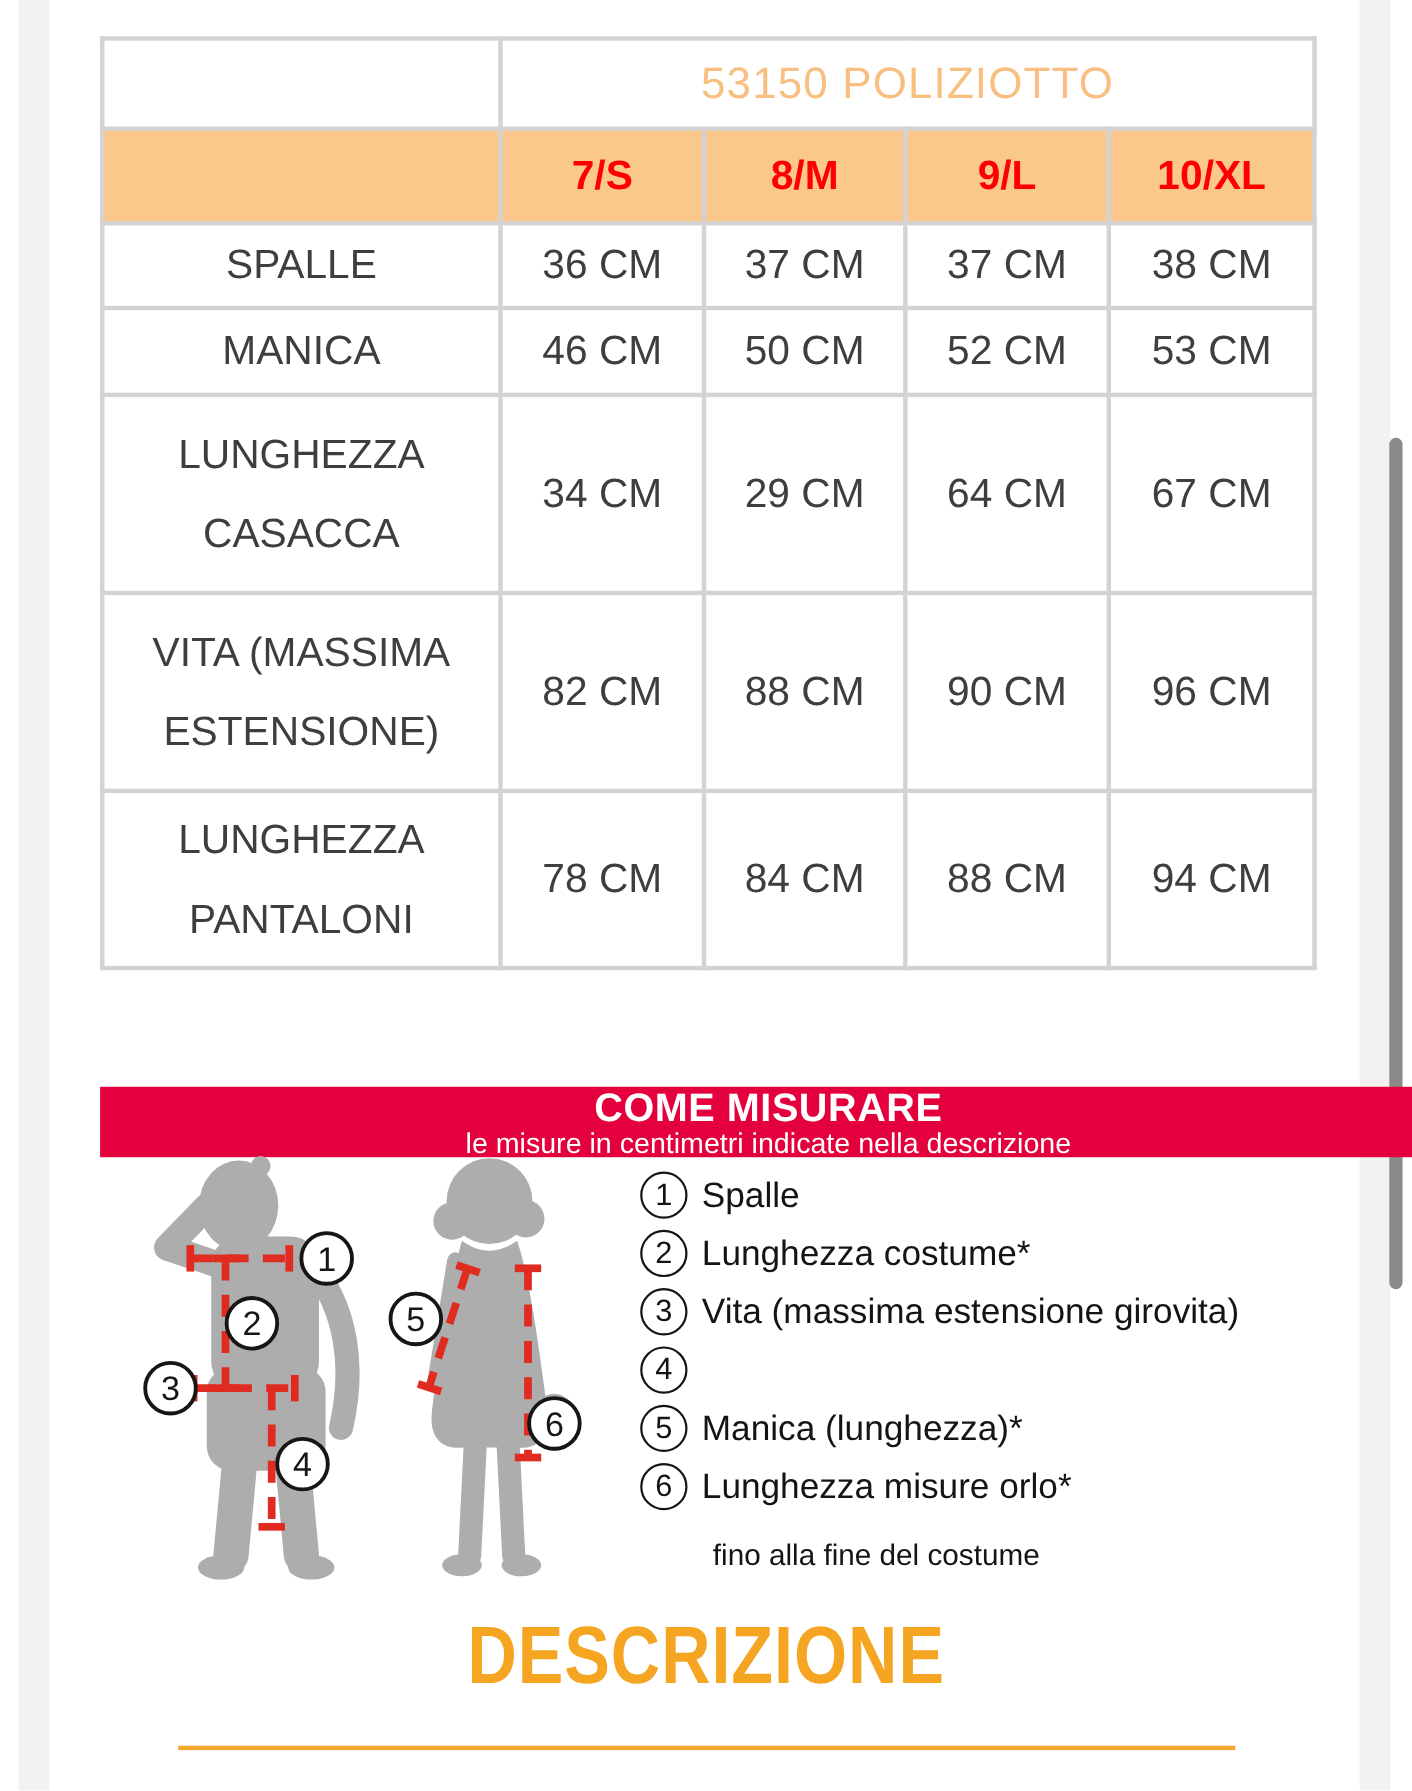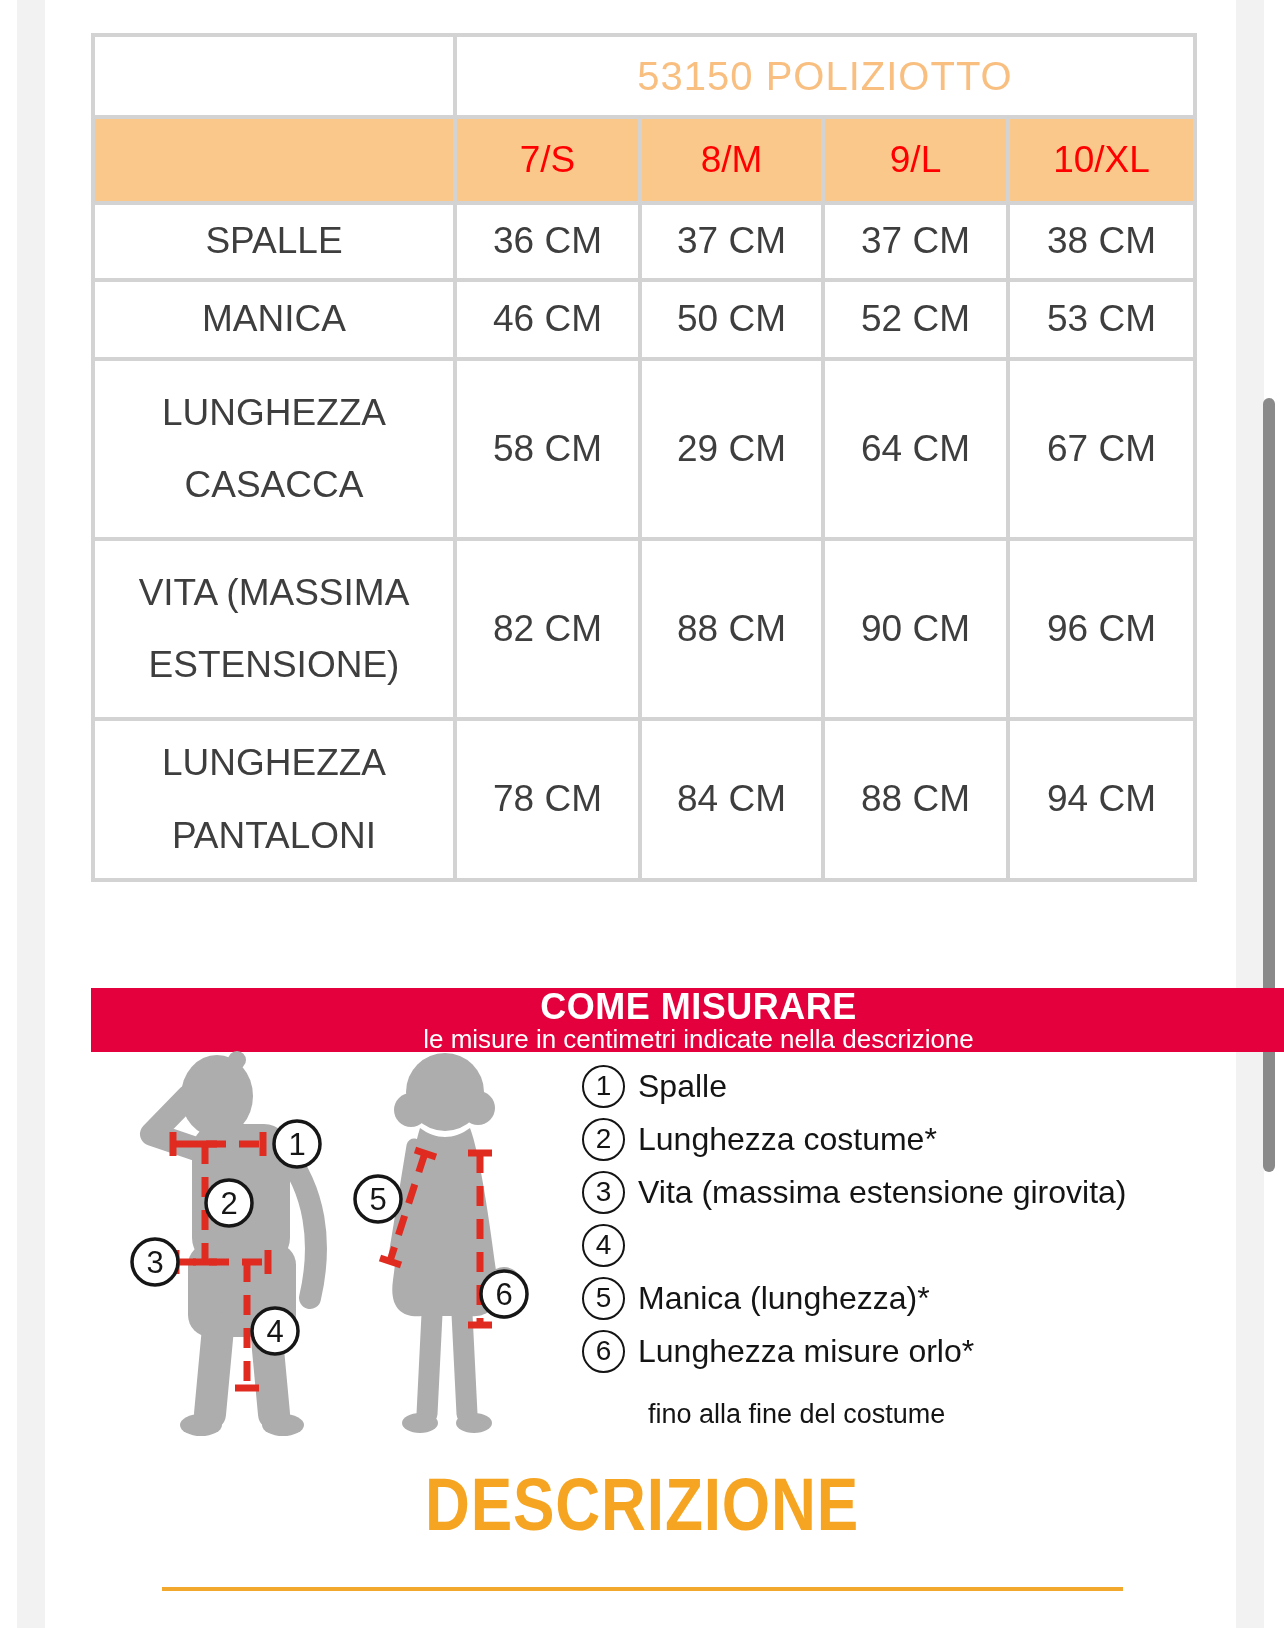--- a/index.html
+++ b/index.html
@@ -10,21 +10,21 @@
   .strip{position:absolute;top:0;bottom:0;background:#F2F2F2;}
   #left-strip{left:17px;width:28px;}
   #scroll-track{left:1236px;width:28px;}
   #scroll-thumb{position:absolute;left:1263px;top:398px;width:12px;height:774px;background:#8A8A8A;border-radius:7px;}
 
   
   #size-table{position:absolute;left:91px;top:33px;border-collapse:collapse;table-layout:fixed;width:1102px;}
   #size-table td{border:4px solid #D3D3D3;text-align:center;vertical-align:middle;padding:0;
                  font-size:37px;color:#3E3E3E;line-height:1.95;background:#fff;}
   #size-table td.product-cell{color:var(--header-orange,#F8BF80);font-size:40px;letter-spacing:1px;}
-  #size-table td.size-cell{background:var(--orange-bg,#FBC88C);color:var(--size-red,#FF0000);font-weight:normal;}
+  #size-table td.size-cell{background:var(--orange-bg,#FBC88C);color:var(--size-red,#FF0000);font-weight:bold;}
   #size-table td.label-cell{padding:0 14px;}
 
   
   #banner{position:absolute;left:91px;top:988px;width:1215px;height:64px;background:var(--banner-red,#E3003C);
           display:flex;flex-direction:column;align-items:center;justify-content:center;color:#fff;}
   #banner .t{font-size:36px;font-weight:bold;letter-spacing:0.5px;line-height:36px;}
   #banner .s{font-size:26px;line-height:26px;margin-top:1px;}
 
   
   #diagram{position:absolute;left:90px;top:1050px;}
@@ -82,21 +82,21 @@
     </tr>
     <tr style="height:79px">
       <td class="label-cell">MANICA</td>
       <td>46 CM</td>
       <td>50 CM</td>
       <td>52 CM</td>
       <td>53 CM</td>
     </tr>
     <tr style="height:180px">
       <td class="label-cell">LUNGHEZZA CASACCA</td>
-      <td>58 CM</td>
+      <td>34 CM</td>
       <td>29 CM</td>
       <td>64 CM</td>
       <td>67 CM</td>
     </tr>
     <tr style="height:180px">
       <td class="label-cell">VITA (MASSIMA ESTENSIONE)</td>
       <td>82 CM</td>
       <td>88 CM</td>
       <td>90 CM</td>
       <td>96 CM</td>

